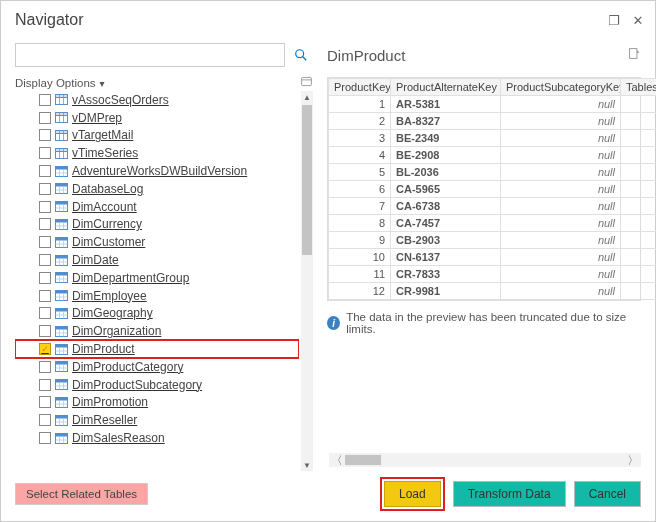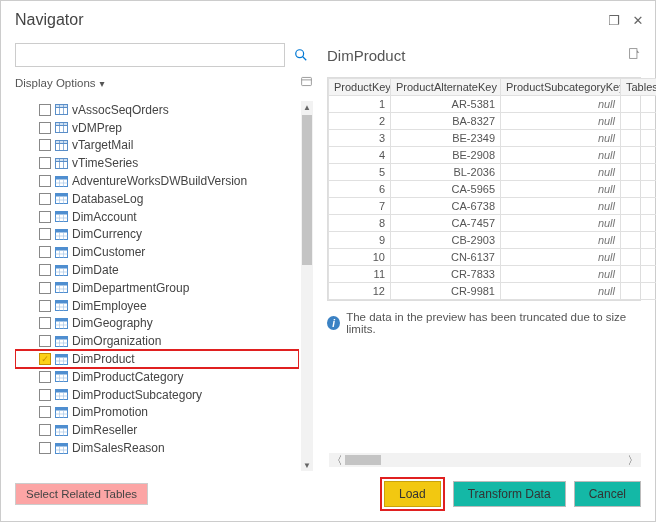--- a/index.html
+++ b/index.html
@@ -64,34 +64,35 @@
   .searchbtn {
     width: 24px; height: 24px;
     border: none;
     background: #fff;
     display:flex;align-items:center;justify-content:center;
     color:#0078d4;
     cursor:pointer;
   }
   .dispopts {
     display:flex; align-items:center;
-    margin: 8px 0 10px 0;
+    margin: 8px 0 0 0;
     color:#555;
     font-size: 11.5px;
   }
   .dispopts .caret { margin-left:4px; font-size:10px; }
   .dispopts .righticon { margin-left:auto; color:#888; font-size:13px; }
   .treewrap {
     position: relative;
     flex: 1;
     overflow: hidden;
   }
   .tree {
     position:absolute; left:0; right:14px; top:0; bottom:0;
     overflow: hidden;
+    text-decoration: underline;
   }
   .treescroll {
     position:absolute; right:0; top:0; bottom:0; width:12px;
     background:#f2f2f2;
   }
   .treescroll .arrow {
     position:absolute; left:0; right:0; height:12px;
     display:flex;align-items:center;justify-content:center;
     font-size:8px;color:#666;
     background:#f2f2f2;
@@ -164,21 +165,21 @@
     overflow:hidden;
     white-space:nowrap;
   }
   table.grid th {
     background:#f4f4f4;
     text-align:left;
     color:#444;
     font-weight:normal;
   }
   table.grid td.num { text-align:right; color:#555;}
-  table.grid td.val { text-align:right; color:#555;}
+  table.grid td.val { text-align:left; color:#555;font-weight:bold;}
   table.grid td.null { text-align:right; font-style:italic; color:#777;}
   .trunc {
     display:flex;align-items:center;gap:6px;
     margin-top:10px;
     color:#555;font-size:11.5px;
   }
   .trunc .info {
     width:14px;height:14px;border-radius:50%;
     background:#3b82c4;color:#fff;
     display:flex;align-items:center;justify-content:center;

